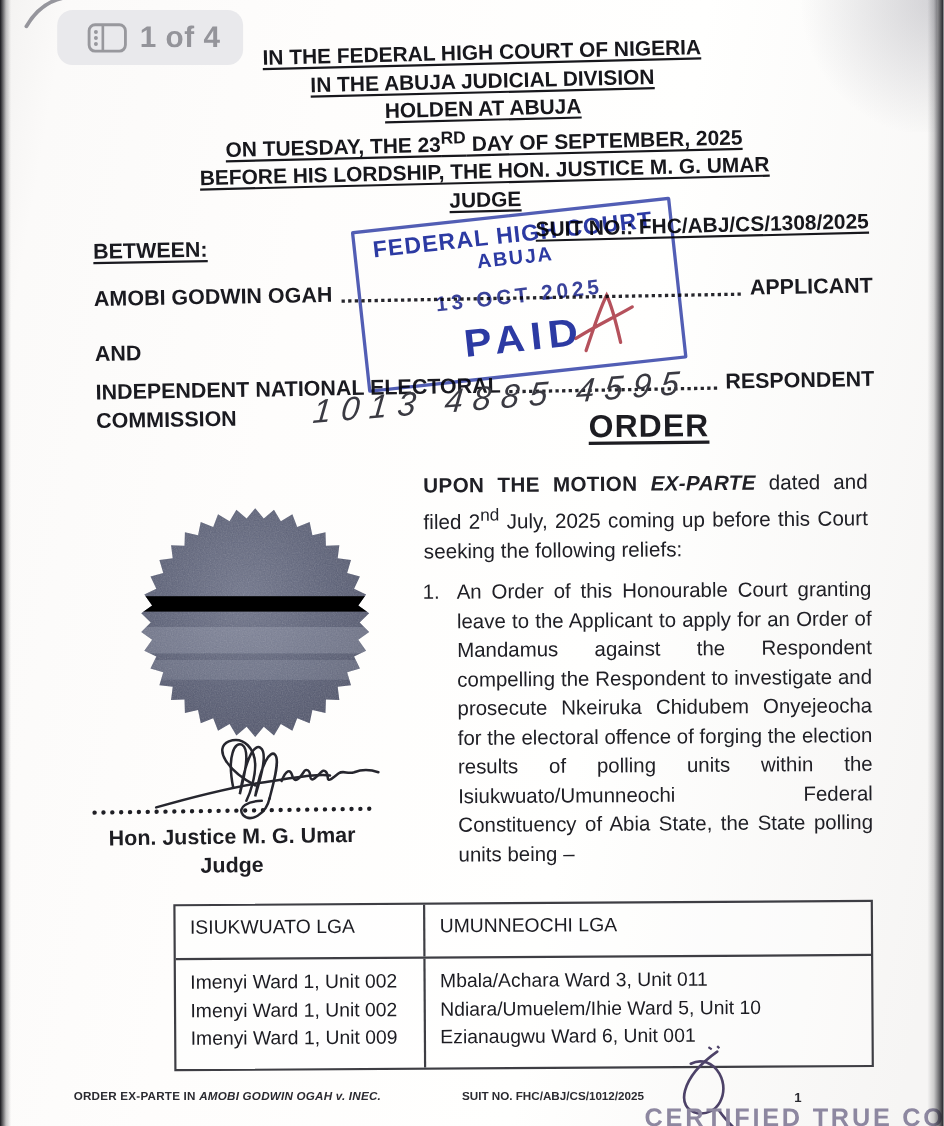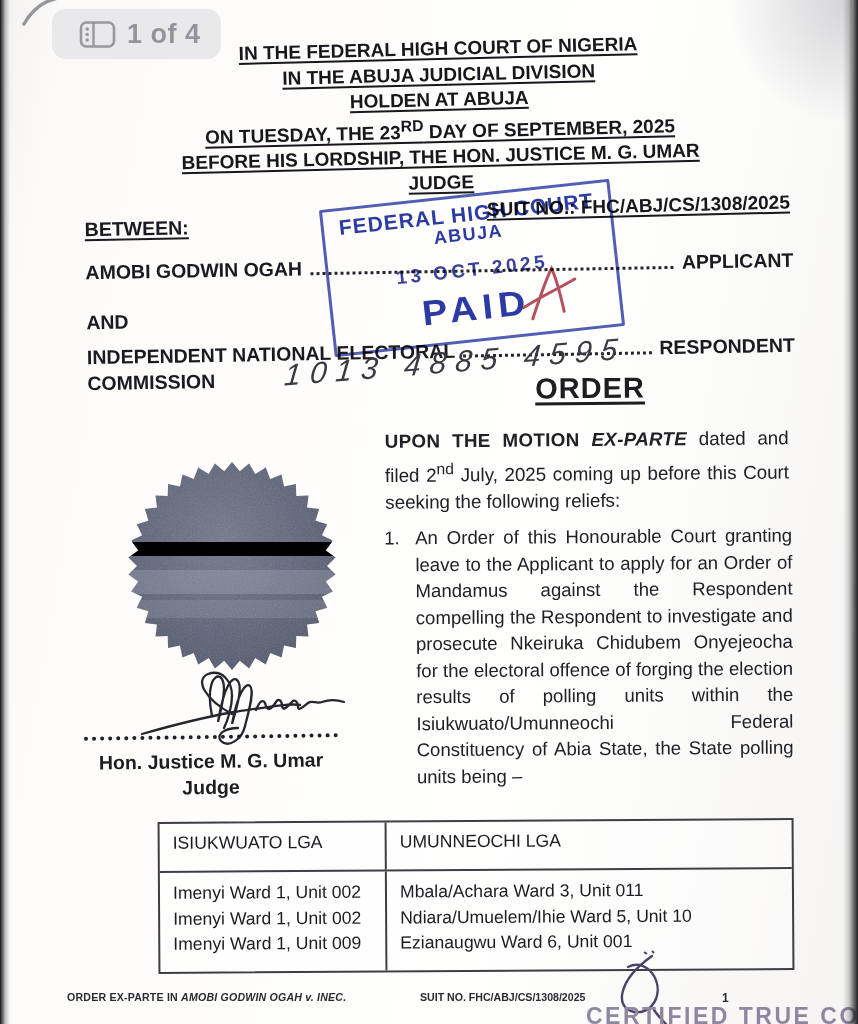--- a/index.html
+++ b/index.html
@@ -199,21 +199,21 @@
       <div class="tcell">
         <div class="cl">Mbala/Achara Ward 3, Unit 011</div>
         <div class="cl">Ndiara/Umuelem/Ihie Ward 5, Unit 10</div>
         <div class="cl">Ezianaugwu Ward 6, Unit 001</div>
       </div>
     </div>
   </div>
 
   <div class="footer">
     <div class="f-left"><span>ORDER EX-PARTE IN </span><i>AMOBI GODWIN OGAH v. INEC.</i></div>
-    <div class="f-suit">SUIT NO. FHC/ABJ/CS/1308/2025</div>
+    <div class="f-suit">SUIT NO. FHC/ABJ/CS/1012/2025</div>
     <div class="f-page">1</div>
   </div>
   <svg class="cert-loop" width="110" height="74" viewBox="0 0 110 74">
     <path d="M54 6 C20 30 16 58 36 62 C54 65 66 44 56 26 C50 16 40 12 30 17 M56 60 C60 66 64 70 68 74" stroke="#4d4268" stroke-width="2.4" fill="none" stroke-linecap="round"></path>
     <path d="M46 2 L49 4 M54 1 L56 3" stroke="#4d4268" stroke-width="2" fill="none"></path>
   </svg>
   <div class="certified">CERTIFIED TRUE COPY</div>
 
   <div class="edge-left"></div>
   <div class="edge-right"></div>

